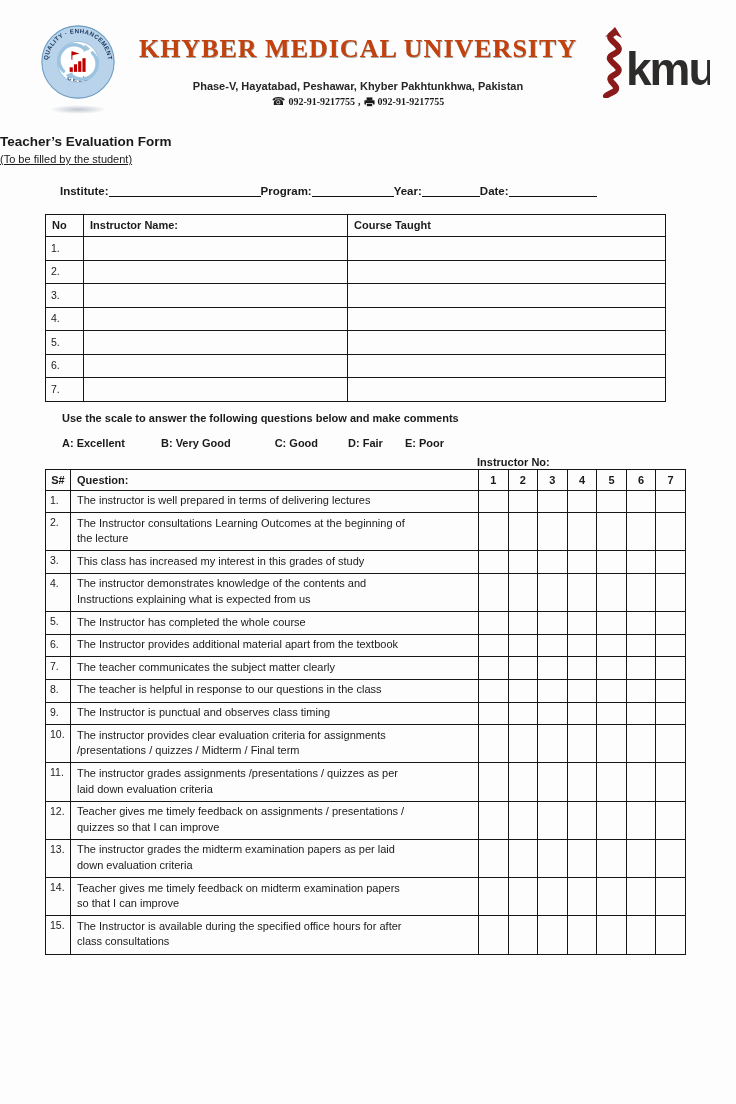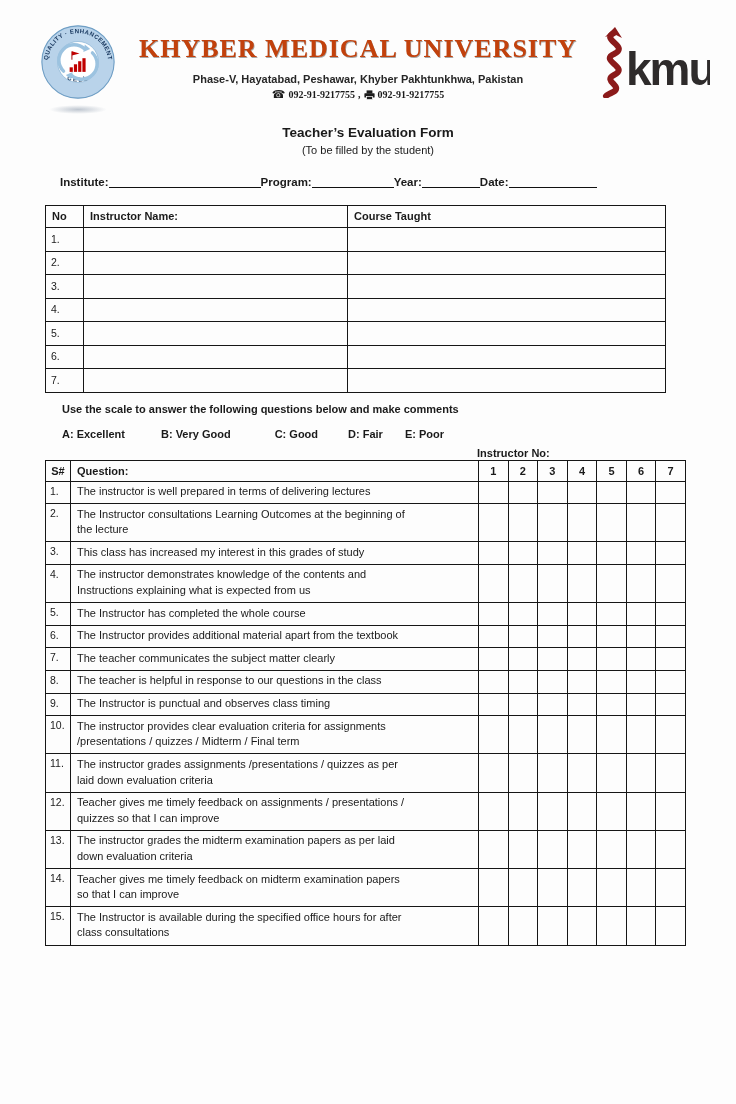--- a/index.html
+++ b/index.html
@@ -11,29 +11,29 @@
     overflow:hidden;
   }
   
   .header { display:flex; align-items:flex-start; padding:24px 26px 0 34px; }
   .qec-wrap { width:88px; flex:0 0 auto; text-align:center; }
   .qec-shadow { width:58px; height:9px; margin:1px auto 0; border-radius:50%;
     background:radial-gradient(ellipse at center, rgba(90,110,135,.38), rgba(90,110,135,0) 70%); }
   .head-center { flex:1 1 auto; text-align:center; padding-top:10px; }
   .uni-name { font-family:"Liberation Serif", serif; font-weight:bold; font-size:26px;
     letter-spacing:1px; color:#c2410c; text-shadow:.6px .6px 0 rgba(60,60,60,.45); white-space:nowrap; }
-  .uni-address { margin-top:9px; font-size:11px; font-weight:600; color:#262626; }
+  .uni-address { margin-top:16px; font-size:11px; font-weight:600; color:#262626; }
   .uni-phone { margin-top:4px; font-size:10px; font-family:"Liberation Serif", serif; font-weight:600;
     display:flex; justify-content:center; align-items:center; gap:3px; color:#1c1c1c; }
   .tel-glyph { font-family:"DejaVu Sans", sans-serif; font-size:11px; line-height:1; }
   .kmu-wrap { width:116px; flex:0 0 auto; padding-top:2px; }
   
-  .title-block { text-align:center; margin-top:11px; }
+  .title-block { text-align:left; margin-top:20px; }
   .form-title { font-size:13.5px; font-weight:700; }
-  .form-sub { font-size:11px; margin-top:4px; }
+  .form-sub { font-size:11px; margin-top:4px;text-decoration:underline; }
   
   .fields-row { display:flex; align-items:flex-end; margin:17px 60px 0 60px;
     font-size:11.5px; font-weight:600; white-space:nowrap;text-align:right; }
   .fld-u { border-bottom:1.6px solid #111; height:15px; display:inline-block; }
   .u-institute { width:152px; } .u-program { width:82px; } .u-year { width:58px; } .u-date { width:88px; }
   
   table { border-collapse:collapse; table-layout:fixed; }
   .tbl1 { margin:17px 0 0 45px; width:620px;padding-left:20px; }
   .tbl1 th, .tbl1 td { border:1.7px solid #161616; }
   .tbl1 th { text-align:left; font-size:11px; padding:3px 6px 4px; height:22px; }

